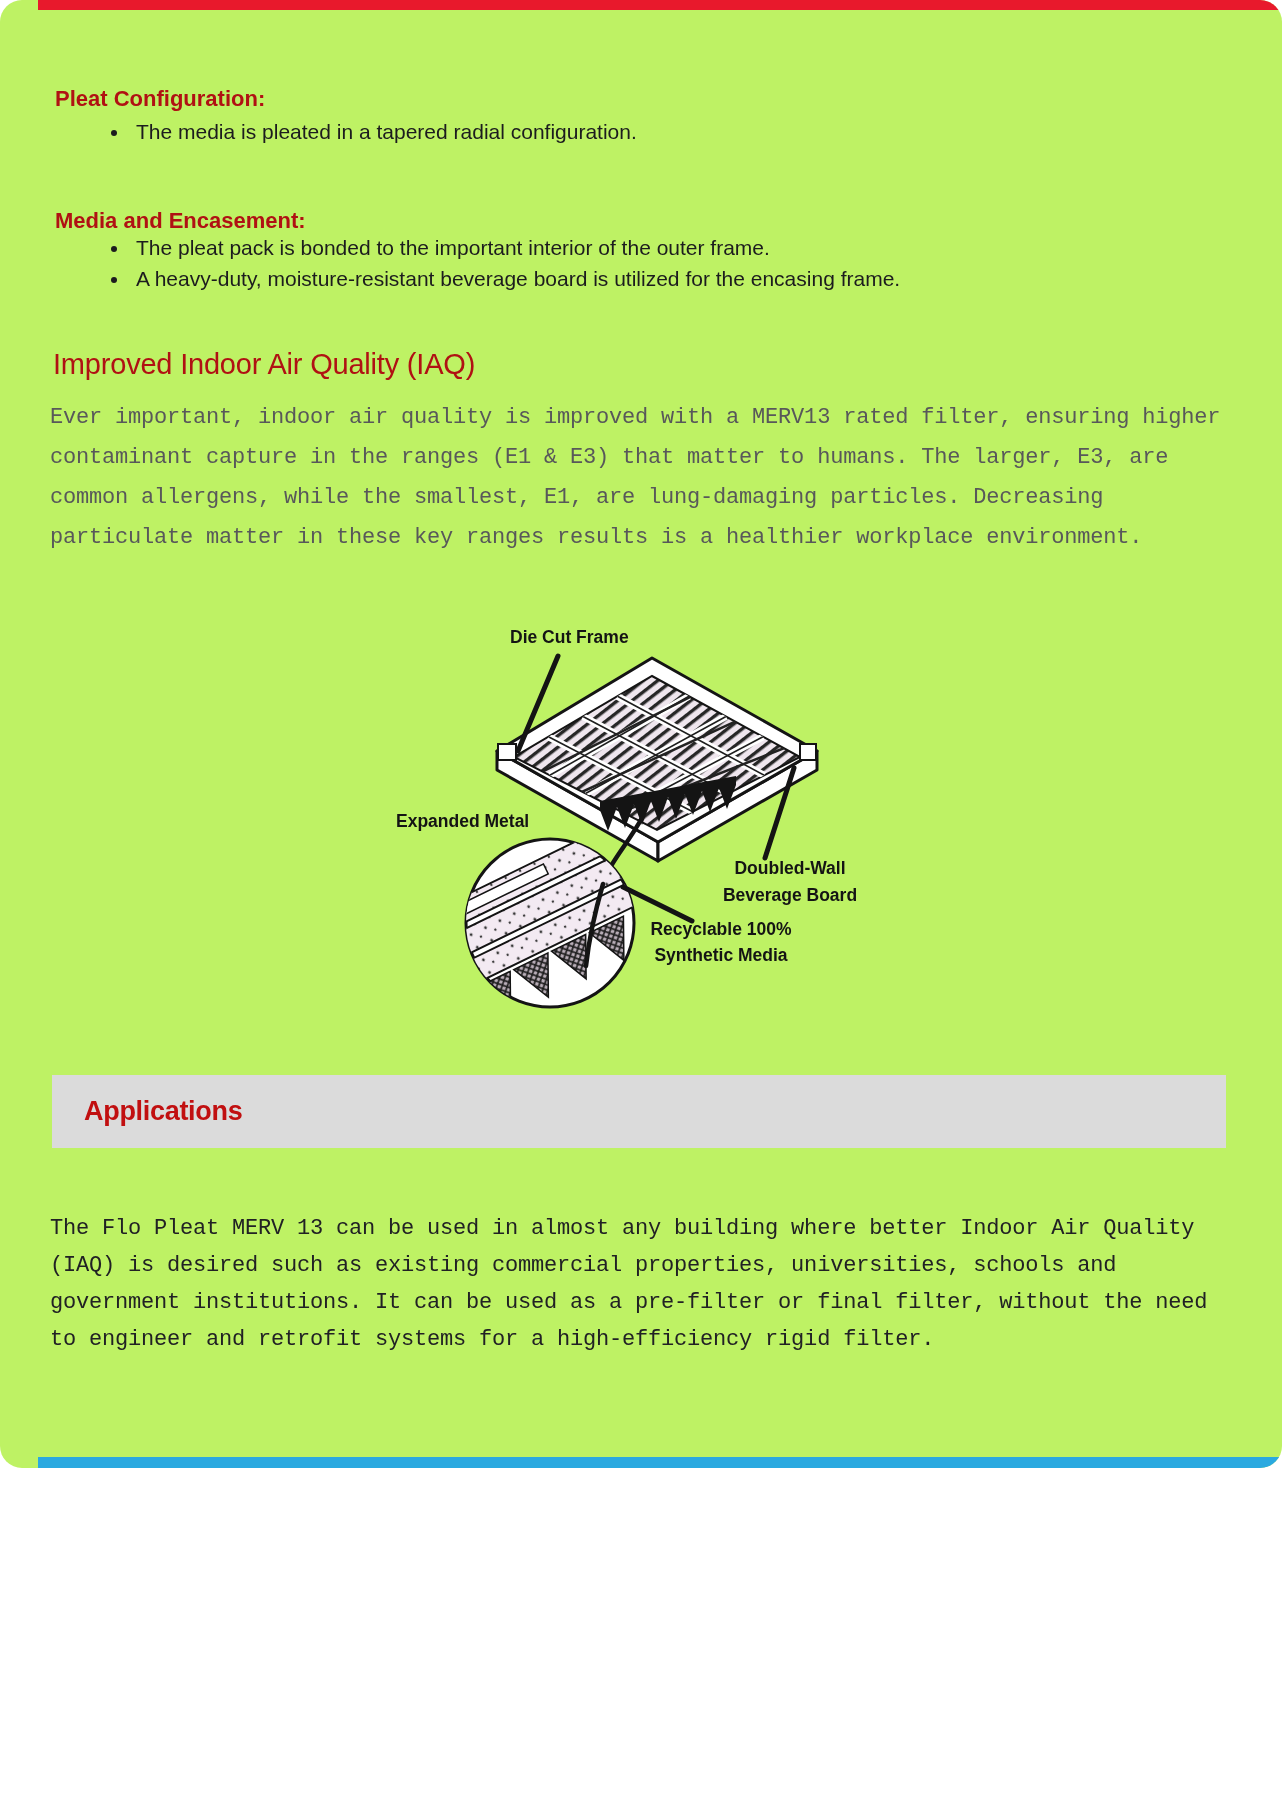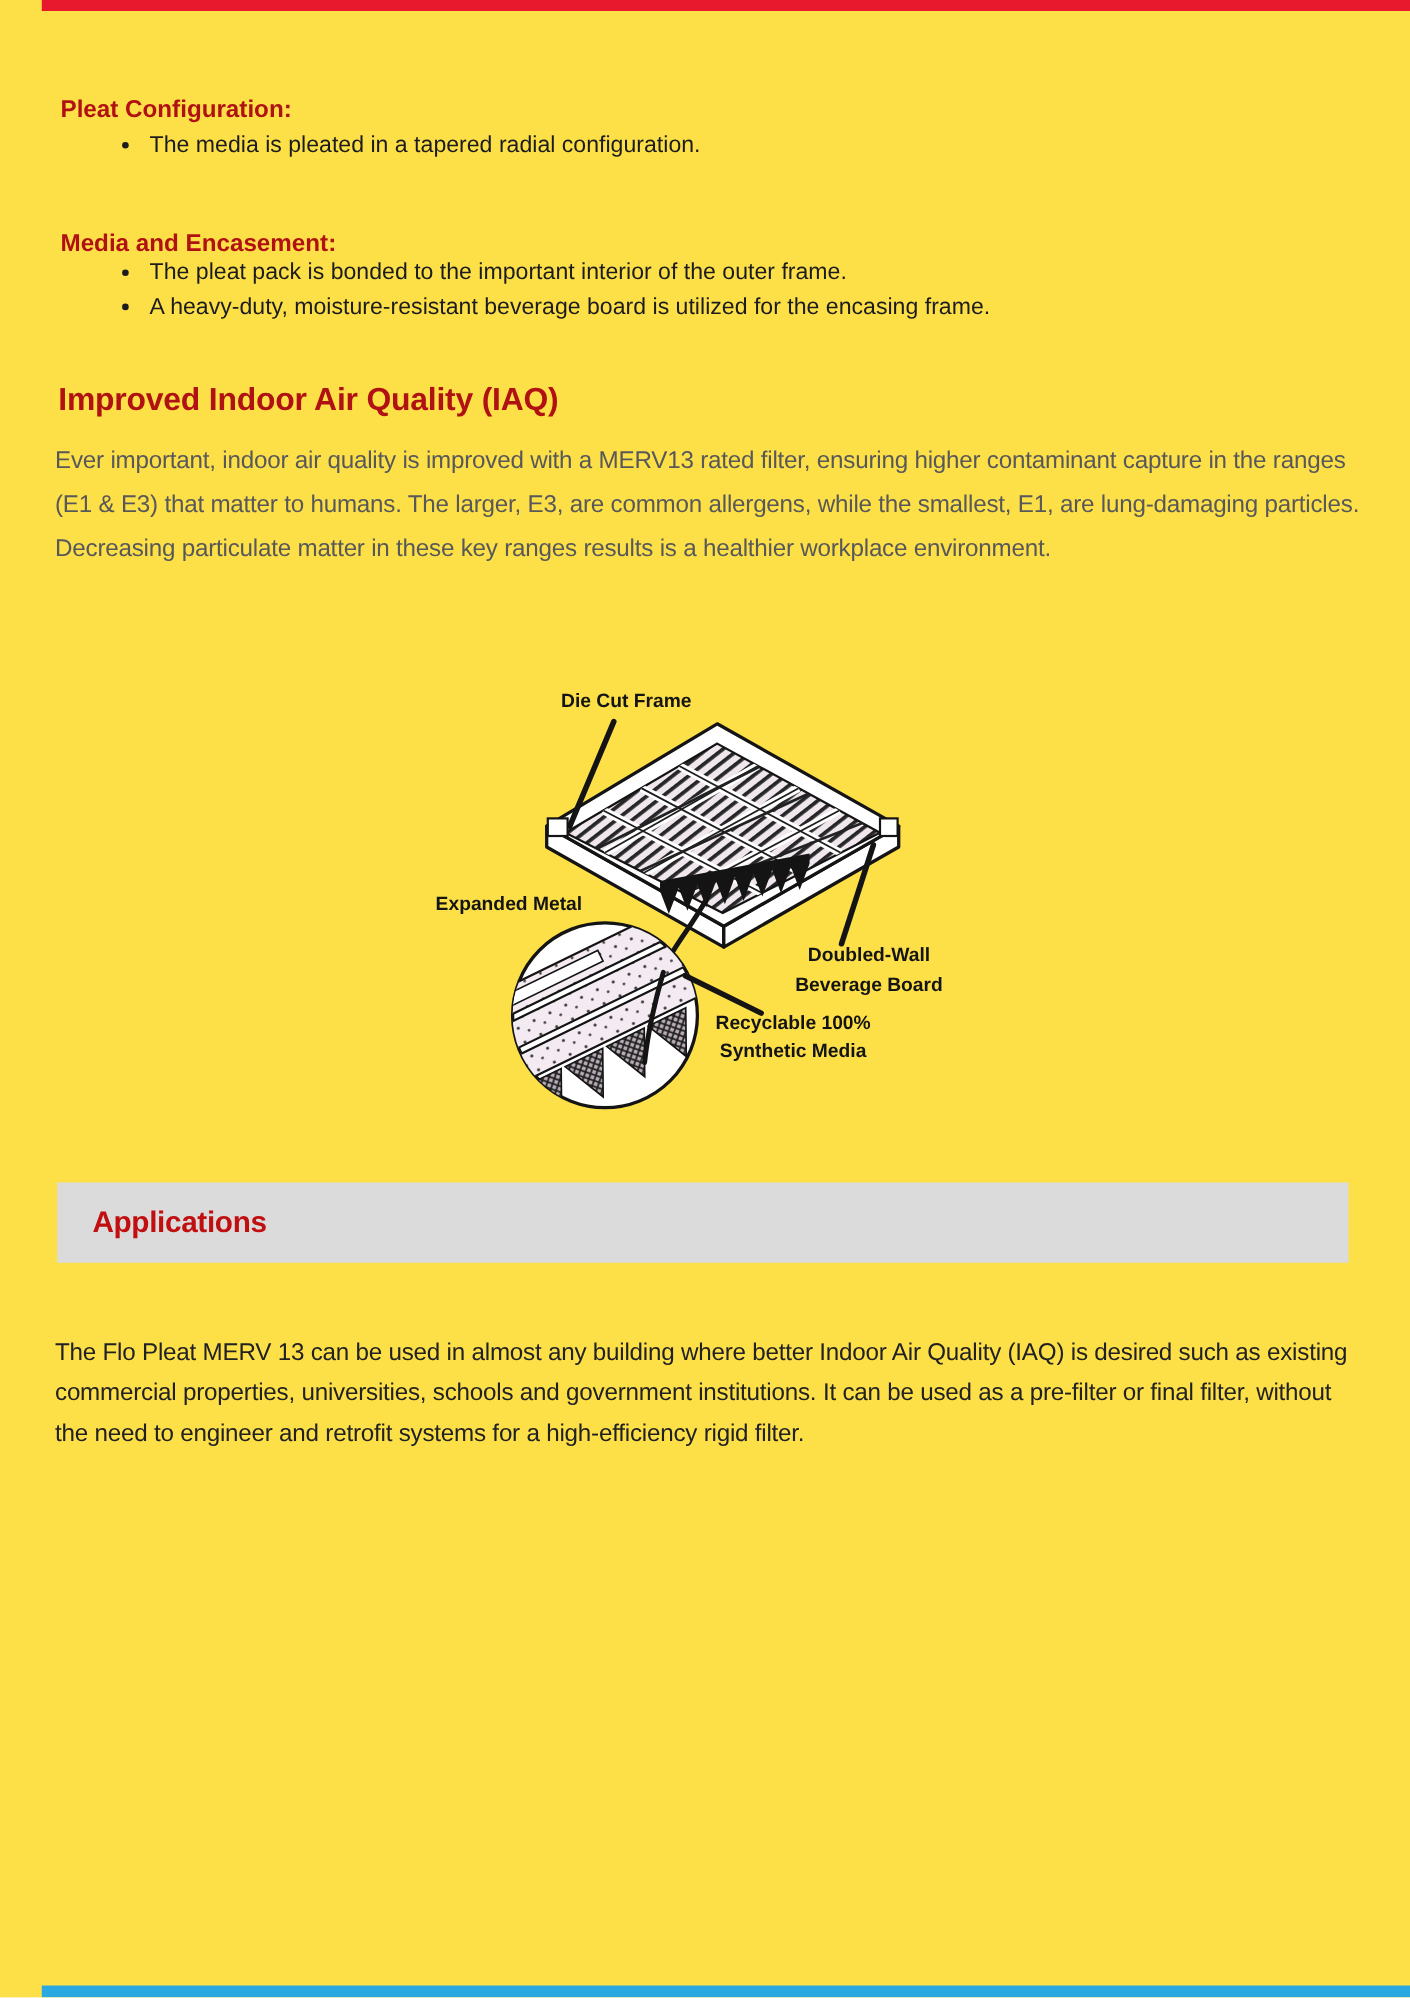--- a/index.html
+++ b/index.html
@@ -1,25 +1,25 @@
 <!DOCTYPE html>
 <html><head>
 <meta charset="utf-8">
 <style>
   html,body{margin:0;padding:0;background:#ffffff;}
   body{font-family:"Liberation Sans",sans-serif;}
-  .page{position:relative;width:1282px;height:1816px;background:#fde047;overflow:hidden;margin:0 auto;}
+  .page{position:relative;width:1282px;height:1468px;background:#bef264;overflow:hidden;margin:0 auto;border-radius:22px;}
   .edge-strip{position:absolute;left:38px;right:0;}
   .edge-strip.top{top:0;height:10px;}
   .edge-strip.bottom{bottom:0;height:11px;}
   .h3red{position:absolute;left:55px;font-size:22px;font-weight:bold;letter-spacing:0;line-height:1.2;}
-  .h2red{position:absolute;left:53px;font-size:29px;font-weight:bold;letter-spacing:-0.2px;}
+  .h2red{position:absolute;left:53px;font-size:29px;font-weight:normal;letter-spacing:-0.2px;}
   ul.bullets{position:absolute;left:52px;margin:0;padding:0 0 0 78px;list-style:disc;}
   ul.bullets li{font-size:21px;line-height:31px;color:#1c1c1e;padding-left:6px;}
-  .para{position:absolute;left:50px;width:1186px;font-size:22px;letter-spacing:-0.2px;margin:0;}
+  .para{position:absolute;left:50px;width:1186px;font-size:22px;letter-spacing:-0.2px;margin:0;font-family:Liberation Mono, monospace;}
   .para.gray{color:#58585a;line-height:40px;top:398px;}
   .para.dark{color:#212124;line-height:37px;top:1210px;}
   .apps-bar{position:absolute;left:52px;top:1075px;width:1174px;height:73px;background:#dbdbdb;display:flex;align-items:center;}
   .apps-title{font-size:27px;font-weight:bold;letter-spacing:-0.3px;padding-left:32px;}
   .diagram{position:absolute;left:380px;top:530px;width:530px;height:480px;}
   .diagram text{font-family:"Liberation Sans",sans-serif;font-weight:bold;font-size:17.5px;fill:#141414;}
 </style>
 </head>
 <body>
 

